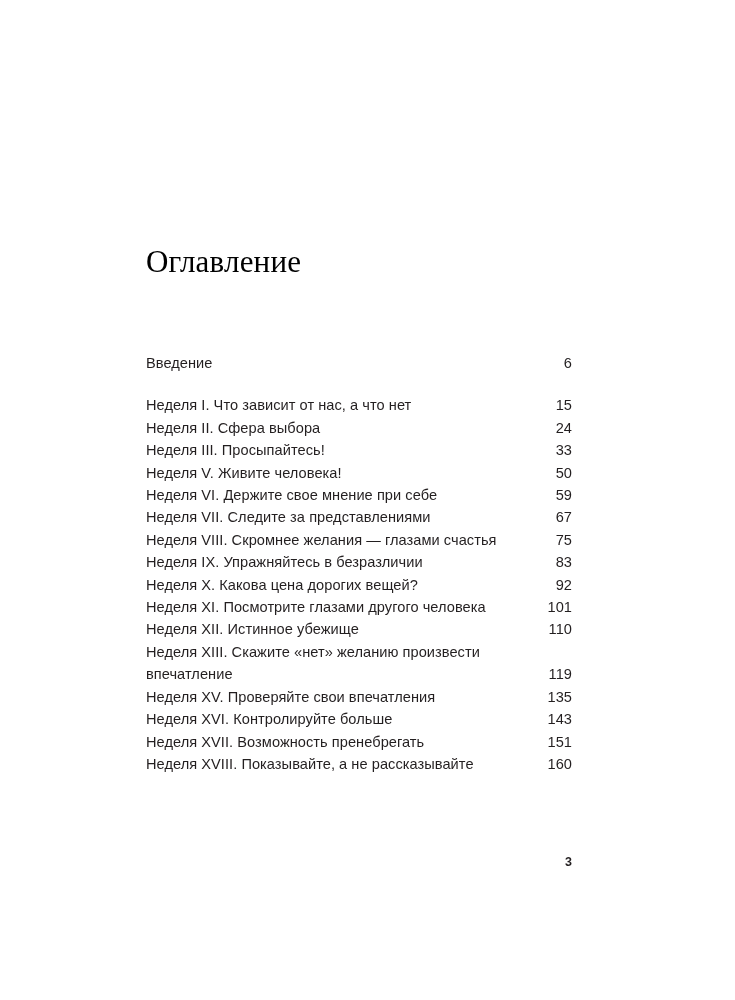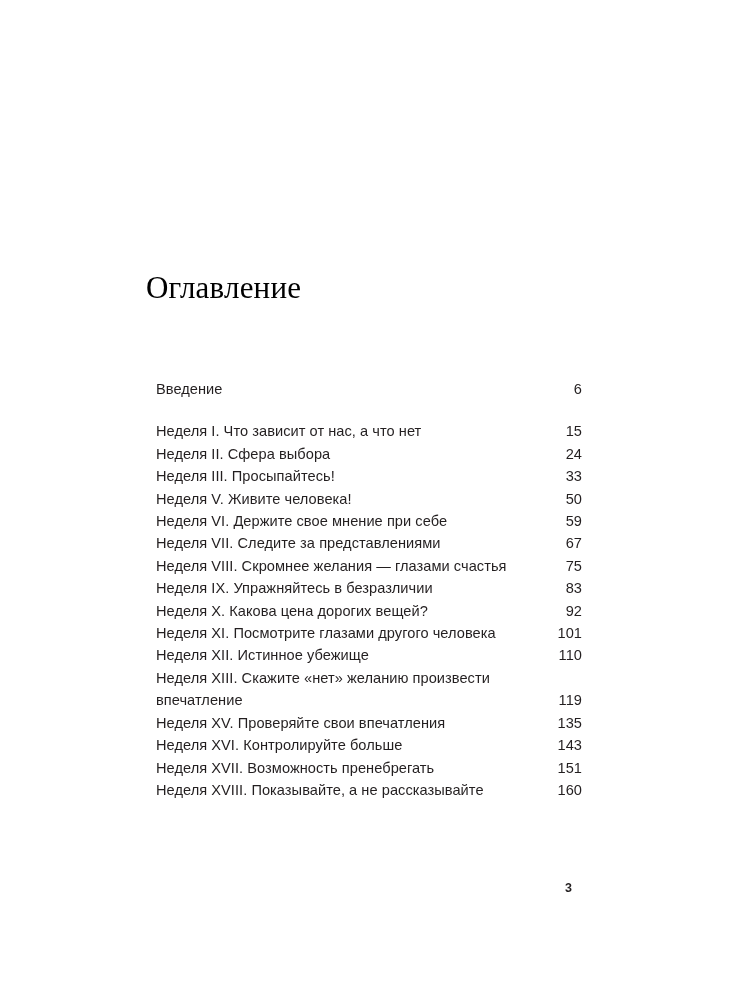--- a/index.html
+++ b/index.html
@@ -14,41 +14,40 @@
     -webkit-font-smoothing: antialiased;
     overflow: hidden;
   }
 
   .page {
     position: relative;
     width: 735px;
     height: 760px;
     background: #ffffff;
     box-sizing: border-box;
-    margin-top: 26px;
   }
 
   
   .toc-title {
     position: absolute;
     left: 146px;
     top: 224px;
     font-family: "Liberation Serif", "DejaVu Serif", serif;
     font-size: 31px;
     font-weight: 400;
     letter-spacing: 0.2px;
     color: #000000;
     line-height: 1.1;
     white-space: nowrap;
   }
 
   
   .toc-list {
     position: absolute;
-    left: 156px;
+    left: 146px;
     top: 352px;
     width: 426px;
   }
 
   .toc-row {
     display: flex;
     align-items: baseline;
     justify-content: space-between;
     font-size: 14.6px;
     line-height: 22.4px;

